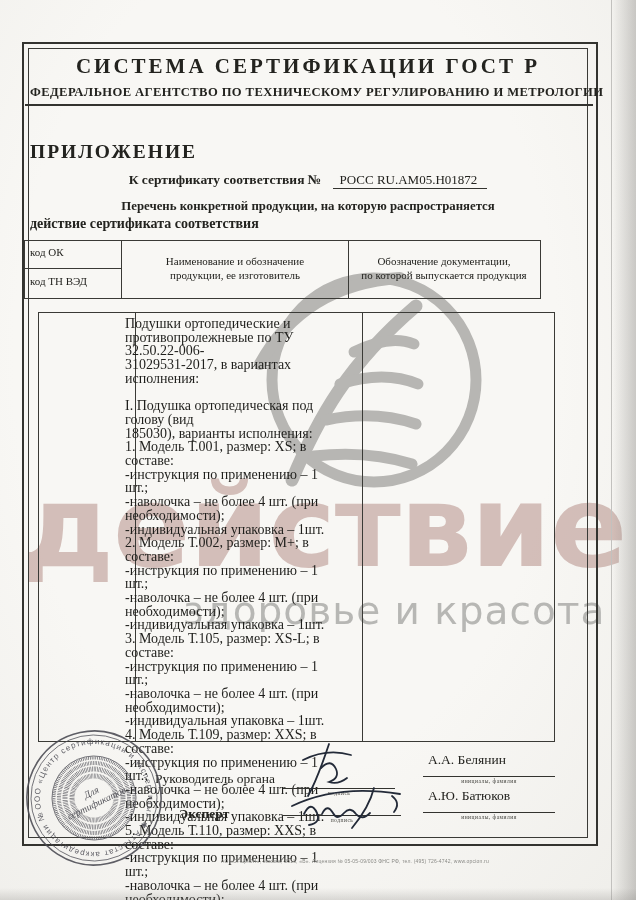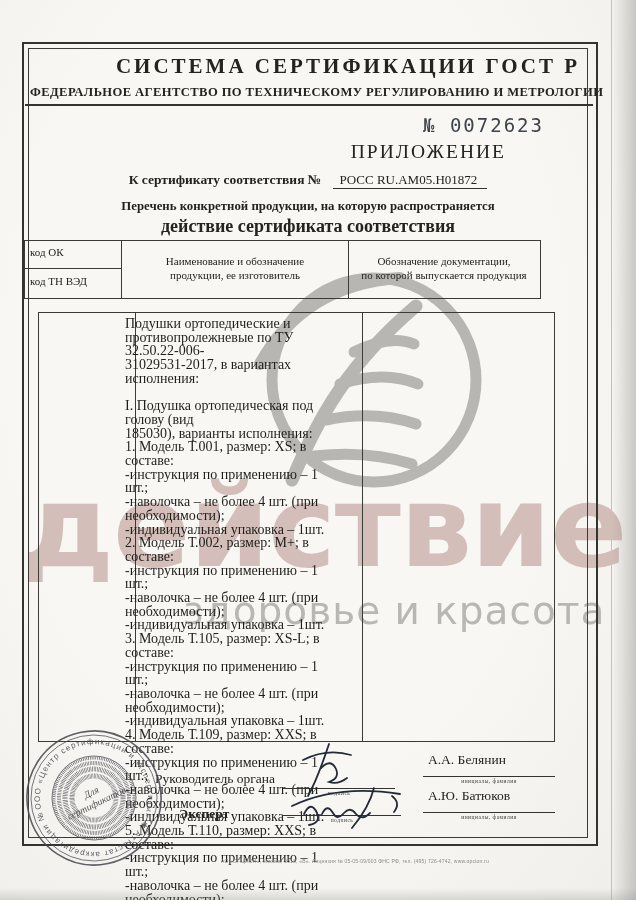--- a/index.html
+++ b/index.html
@@ -45,50 +45,50 @@
     position:absolute;left:28px;top:48px;width:558px;height:788px;
     border:1px solid #3a3a36;
   }
   .header-rule{
     position:absolute;left:25px;top:104px;width:568px;height:0;
     border-top:2px solid #33332f;
   }
   
   .t-system{
     position:absolute;left:30px;top:54px;width:556px;text-align:center;
-    font-weight:bold;font-size:21px;letter-spacing:3px;color:#23231f;padding-left:40px;
+    font-weight:bold;font-size:21px;letter-spacing:3px;color:#23231f;
   }
   .t-agency{
     position:absolute;left:30px;top:85px;width:556px;text-align:left;
     font-weight:bold;font-size:12.6px;letter-spacing:0.4px;color:#23231f;white-space:nowrap;
   }
   .t-number{
     position:absolute;top:114px;right:92px;
     font-family:"DejaVu Sans Mono",monospace;
     font-size:19px;letter-spacing:2px;color:#3e434b;
   }
   .t-prilozhenie{
-    position:absolute;left:30px;top:141px;width:476px;text-align:right;
-    font-weight:normal;font-size:19.5px;letter-spacing:2px;color:#23231f;
+    position:absolute;left:30px;top:141px;width:476px;text-align:left;
+    font-weight:bold;font-size:19.5px;letter-spacing:2px;color:#23231f;
   }
   .t-certline{
     position:absolute;left:30px;top:172px;width:556px;text-align:center;
     font-size:13.5px;color:#23231f;font-weight:bold;
   }
   .t-certline .certnum{
     font-weight:normal;font-size:13px;
     border-bottom:1px solid #33332f;padding:0 10px 1px 6px;margin-left:12px;
   }
   .t-sub1{
     position:absolute;left:30px;top:199px;width:556px;text-align:center;
     font-weight:bold;font-size:12.8px;color:#23231f;
   }
   .t-sub2{
-    position:absolute;left:30px;top:216px;width:556px;text-align:center;
-    font-weight:bold;font-size:18px;color:#23231f;
+    position:absolute;left:30px;top:216px;width:556px;
+    font-weight:bold;font-size:14px;color:#23231f;
   }
   
   .thead{
     position:absolute;left:24px;top:240px;width:515px;height:57px;
     border:1.5px solid #3a3a36;
   }
   .thead .v1{position:absolute;left:96px;top:0;height:100%;border-left:1px solid #3a3a36;}
   .thead .v2{position:absolute;left:323px;top:0;height:100%;border-left:1px solid #3a3a36;}
   .thead .h1{position:absolute;left:0;top:27px;width:96px;border-top:1px solid #3a3a36;}
   .thead .c-ok{position:absolute;left:5px;top:5px;font-size:11px;color:#23231f;}
@@ -155,21 +155,20 @@
   </svg>
   <div class="wm-brand">действие</div>
   <div class="wm-tagline">здоровье и красота</div>
 
   <div class="frame-outer"></div>
   <div class="frame-inner"></div>
   <div class="header-rule"></div>
 
   <div class="t-system">СИСТЕМА СЕРТИФИКАЦИИ ГОСТ Р</div>
   <div class="t-agency">ФЕДЕРАЛЬНОЕ АГЕНТСТВО ПО ТЕХНИЧЕСКОМУ РЕГУЛИРОВАНИЮ И МЕТРОЛОГИИ</div>
-  <div class="t-number">№ 0072623</div>
   <div class="t-prilozhenie">ПРИЛОЖЕНИЕ</div>
   <div class="t-certline">
     <span>К сертификату соответствия №</span><span class="certnum">РОСС RU.АМ05.Н01872</span>
   </div>
   <div class="t-sub1">Перечень конкретной продукции,  на которую распространяется</div>
   <div class="t-sub2">действие сертификата соответствия</div>
 
   <div class="thead">
     <div class="v1"></div>
     <div class="v2"></div>

